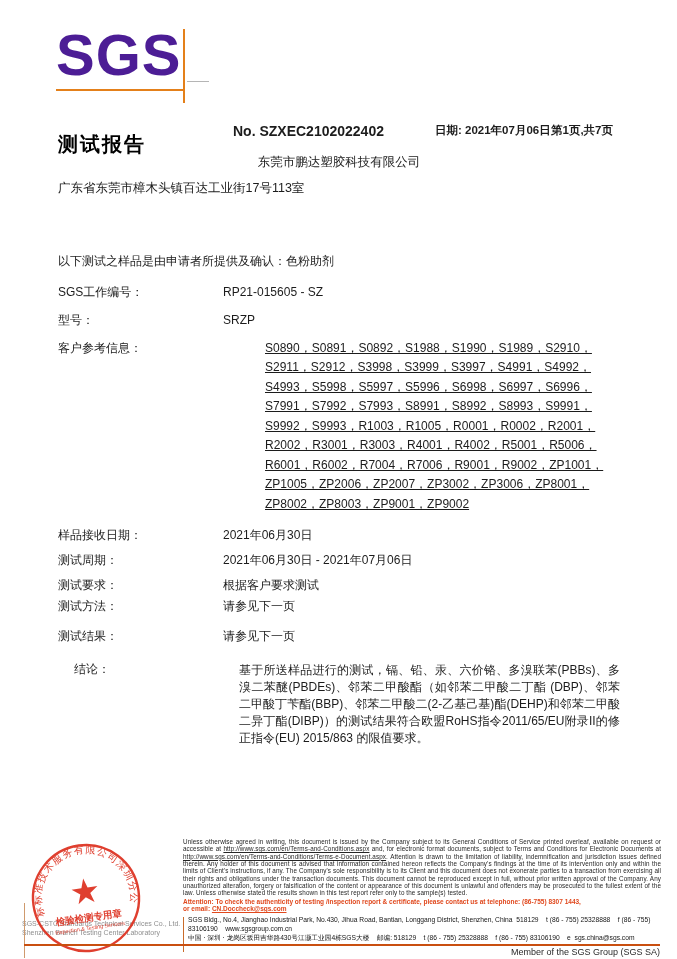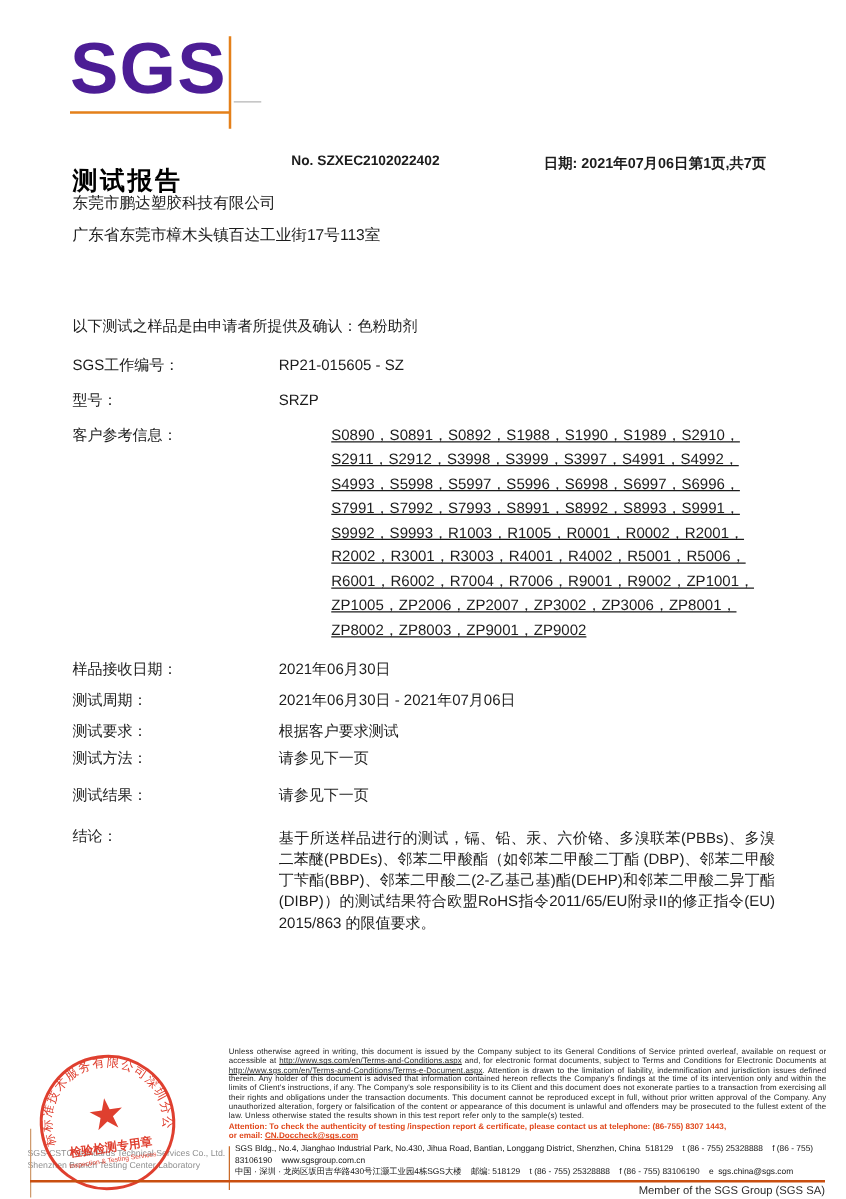--- a/index.html
+++ b/index.html
@@ -15,43 +15,43 @@
     font-size:58px; font-weight:700; color:#4c1d95;
     letter-spacing:1px; line-height:62px;
   }
   .logo-hline { position:absolute; left:56px; top:89px; width:128px; height:2px; background:#e4801a; }
   .logo-vline { position:absolute; left:183px; top:29px; width:2px; height:74px; background:#e4801a; }
   .logo-gline { position:absolute; left:187px; top:81px; width:22px; height:1px; background:#b5b5b5; }
 
   
   .header-row { position:absolute; left:0; top:120px; width:677px; height:22px; font-weight:700; }
   .report-title { position:absolute; left:58px; top:11px; font-size:20px; letter-spacing:2px; color:#000000; }
-  .report-no { position:absolute; left:233px; top:3px; font-size:11px; }
+  .report-no { position:absolute; left:233px; top:3px; font-size:14px; }
   .report-date { position:absolute; left:435px; top:3px; font-size:11.5px; }
   .report-pages { position:absolute; left:551px; top:3px; font-size:11.5px; }
 
   
   .content { position:absolute; left:58px; top:155px; width:562px; font-size:12px; line-height:15px; }
-  .company-name { font-size:12.5px; }
+  .company-name { font-size:12.5px;text-align:center; }
   .company-addr { margin-top:11px; font-size:12.5px; }
   .intro { margin-top:58px; }
   .frow { display:flex; margin-top:11px; }
   .flabel { width:165px; flex:0 0 165px; }
   .fvalue { flex:1; }
   .codes div { line-height:24.5px; margin-top:-5px;text-decoration:underline; }
   .codes div:first-child { margin-top:0; line-height:15px; margin-bottom:4px; }
   .row-jobno { margin-top:16px; }
   .row-model { margin-top:13px; }
   .row-clientref { margin-top:13px;gap:42px; }
   .row-received { margin-top:12px; }
   .row-period { margin-top:10px; }
   .row-request { margin-top:10px;align-items:center; }
   .row-method { margin-top:6px; }
   .row-result { margin-top:15px; }
-  .row-conclusion { margin-top:18px; }
+  .row-conclusion { margin-top:18px;margin-left:16px; }
   .conclusion-text { line-height:17px; text-align:justify; }
 
   
   .stamp-svg { position:absolute; left:28px; top:840px; opacity:0.92; }
   .stamp-company {
     position:absolute; left:22px; top:919px; width:180px;
     font-size:7px; line-height:9px; color:#8f8f8f;
   }
   .footer-text { position:absolute; left:183px; top:838px; width:478px; }
   .disclaimer {

